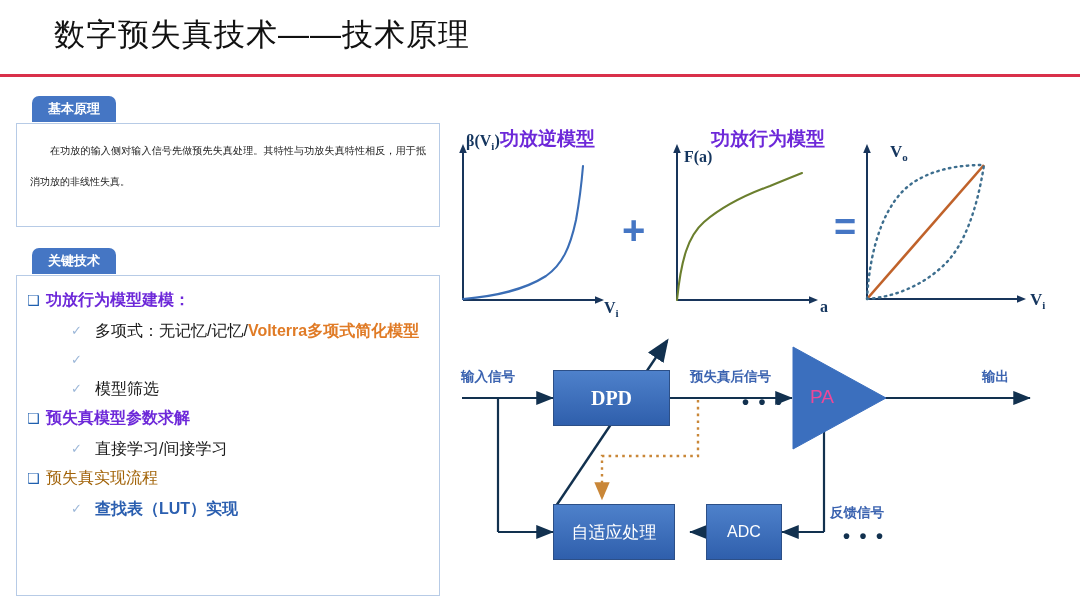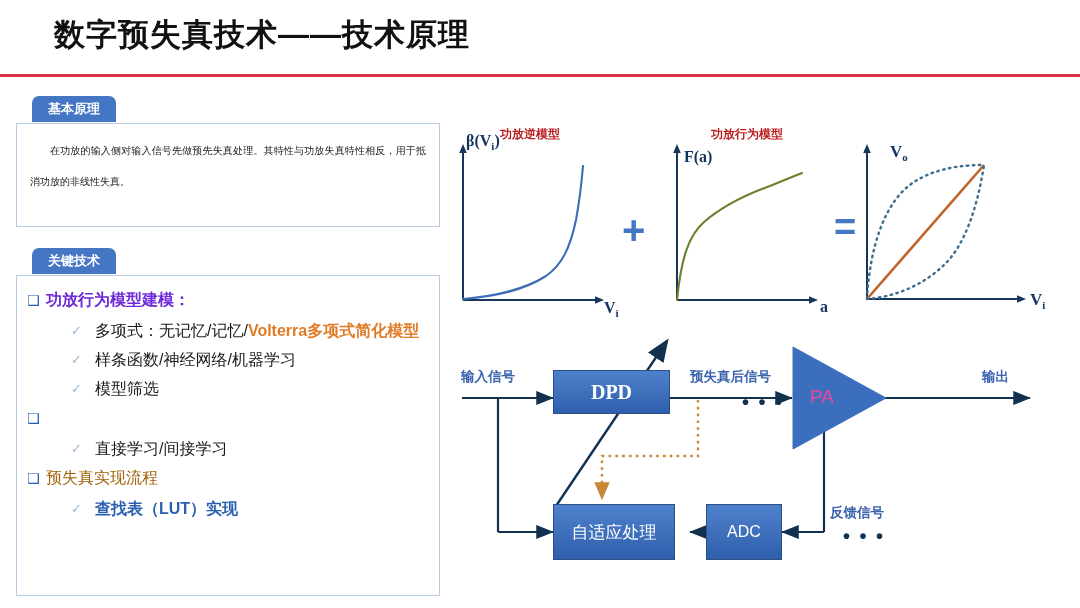--- a/index.html
+++ b/index.html
@@ -8,21 +8,21 @@
     background:#ffffff;
     font-family:"Liberation Sans","DejaVu Sans",sans-serif;
     overflow:hidden;
     position:relative;
   }
   .slide{position:absolute;left:0;top:0;width:1080px;height:608px;}
 
   
   .title{
     position:absolute;left:54px;top:14px;
-    font-size:31px;font-weight:bold;color:#111111;
+    font-size:31px;font-weight:normal;color:#111111;
     letter-spacing:1px;white-space:nowrap;
   }
   .rule{
     position:absolute;left:0;top:74px;width:1080px;height:3px;
     background:#D9304A;
   }
 
   
   .panel{position:absolute;}
   .panel-tab{
@@ -71,21 +71,21 @@
   .kt-l2 .ck{
     color:#9CB7D8;font-size:13px;width:24px;flex:none;line-height:29px;
   }
   .kt-l2 .txt{color:#1b1b1b;}
   .kt-l2 .txt .hl{color:#E07B26;font-weight:bold;}
   .kt-l2.blue .txt{color:#2B5FB0;font-weight:bold;}
 
   
   .curves{position:absolute;left:452px;top:126px;width:620px;height:200px;}
   .curve-title{
-    position:absolute;font-size:12px;font-weight:bold;color:#b91c1c;
+    position:absolute;font-size:19px;font-weight:bold;color:#6d28d9;
     white-space:nowrap;
   }
   .axis-lab{
     position:absolute;font-family:"Liberation Serif","DejaVu Serif",serif;
     font-size:16px;font-weight:bold;color:#14355E;white-space:nowrap;
   }
   .axis-lab .sub{font-size:11px;vertical-align:sub;}
   .op{
     position:absolute;color:#4576C4;font-weight:bold;
     font-size:40px;line-height:1;
@@ -135,30 +135,30 @@
           <span class="txt">功放行为模型建模：</span>
         </div>
 
         <div class="kt-l2">
           <span class="ck">✓</span>
           <span class="txt"><span>多项式：无记忆/记忆/</span><span class="hl">Volterra多项式简化模型</span></span>
         </div>
 
         <div class="kt-l2">
           <span class="ck">✓</span>
-          <span class="txt">样条函数/神经网络/机器学习</span>
         </div>
 
         <div class="kt-l2">
           <span class="ck">✓</span>
           <span class="txt">模型筛选</span>
         </div>
 
         <div class="kt-l1">
           <span class="sq">❑</span>
+          <span class="txt">预失真模型参数求解</span>
         </div>
 
         <div class="kt-l2">
           <span class="ck">✓</span>
           <span class="txt">直接学习/间接学习</span>
         </div>
 
         <div class="kt-l1 plain">
           <span class="sq">❑</span>
           <span class="txt">预失真实现流程</span>
@@ -246,21 +246,21 @@
       <line x1="372" y1="202" x2="330" y2="202" stroke="#12314F" stroke-width="2.2" marker-end="url(#ah)"></line>
       <line x1="284" y1="202" x2="238" y2="202" stroke="#12314F" stroke-width="2.2" marker-end="url(#ah)"></line>
 
       <line x1="200" y1="202" x2="170" y2="202" stroke="#12314F" stroke-width="2.2" marker-end="url(#ah)"></line>
 
       <path d="M246,70 L246,126 L150,126 L150,168" fill="none" stroke="#C98738" stroke-width="2.4" stroke-dasharray="2.6 4.2" marker-end="url(#ahd)"></path>
 
       <line x1="104" y1="176" x2="215" y2="11" stroke="#12314F" stroke-width="2.4" marker-end="url(#ahbig)"></line>
     </svg>
 
-    <div class="blk serif" style="left:101px;top:40px;width:117px;height:44px;">
+    <div class="blk serif" style="left:101px;top:40px;width:117px;height:56px;">
       <span>DPD</span>
     </div>
 
     <div style="position:absolute;left:340px;top:16px;width:96px;height:104px;">
       <svg width="96" height="104" style="position:absolute;left:0;top:0;">
         <polygon points="1,1 94,52 1,103" fill="#3B6FBE" stroke="#3B6FBE" stroke-width="1"></polygon>
       </svg>
       <span style="position:absolute;left:18px;top:40px;color:#ec4899;font-size:19px;">PA</span>
     </div>
 

